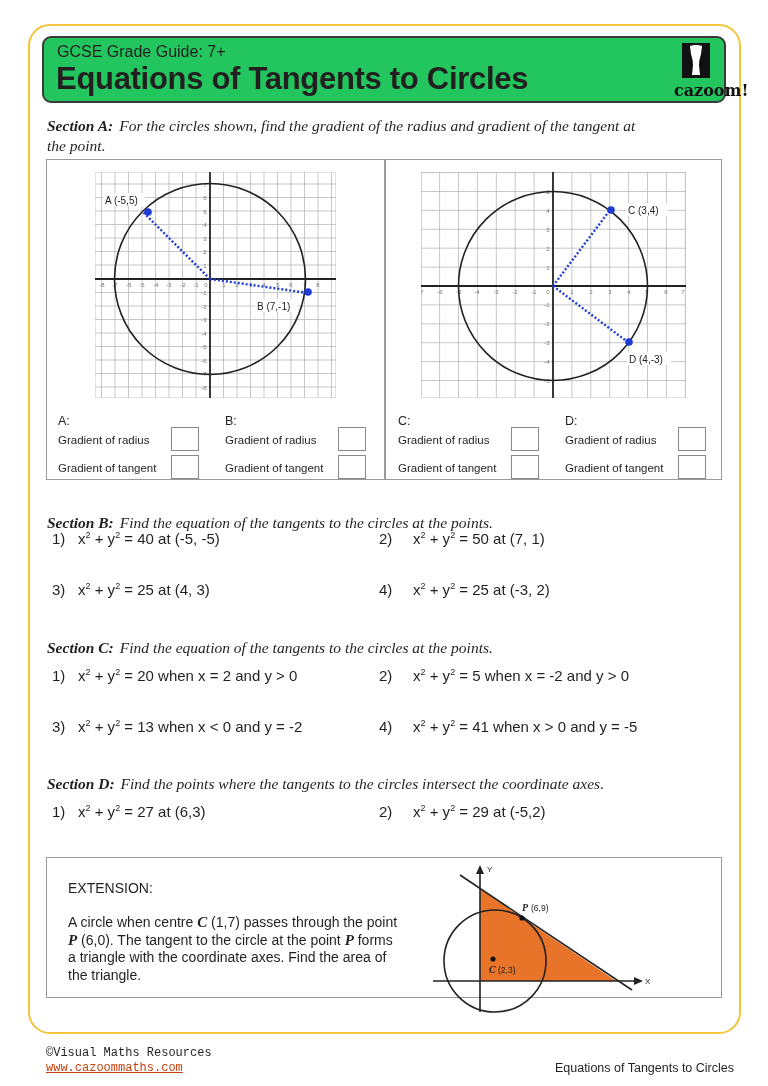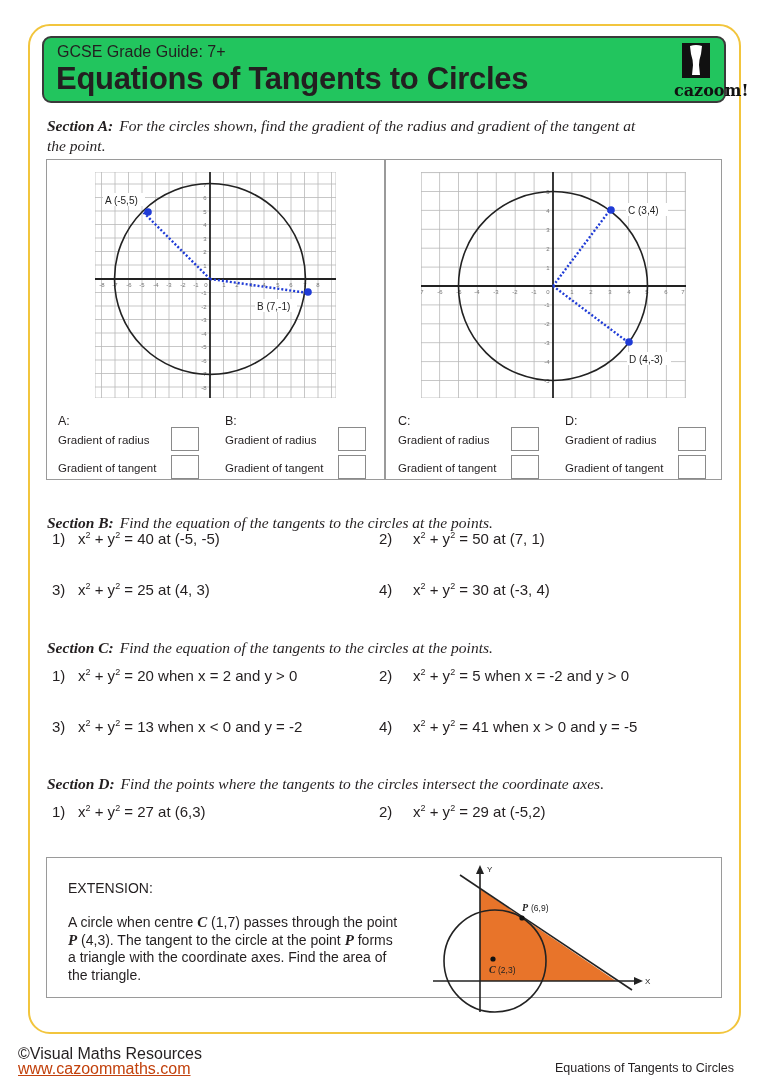--- a/index.html
+++ b/index.html
@@ -35,21 +35,21 @@
 
   .q { position: absolute; font-size: 15px; color: #231f20; white-space: nowrap; }
   .q .qnum { display: inline-block; width: 26px; }
   .q sup { font-size: 9px; vertical-align: 6px; }
 
   .ext-frame { position: absolute; left: 46px; top: 857px; width: 676px; height: 141px; border: 1.5px solid #9a9a9a; background: #fff; }
   .ext-title { position: absolute; left: 68px; top: 880px; font-size: 14px; }
   .ext-body { position: absolute; left: 68px; top: 914px; width: 330px; font-size: 14px; line-height: 17.5px; }
   .ext-body .bi { font-family: "Liberation Serif", serif; font-weight: bold; font-style: italic; font-size: 15px; }
 
-  .footer-left { position: absolute; left: 18px; top: 1046px; font-size: 16px; line-height: 15px; color: #231f20; }
+  .footer-left { position: absolute; left: 46px; top: 1046px; font-size: 12px; line-height: 15px; color: #231f20; font-family: Liberation Mono, monospace; }
   .footer-left a { color: #c2410c; text-decoration: underline; }
   .footer-right { position: absolute; right: 34px; top: 1061px; font-size: 12.5px; color: #231f20; }
 </style>
 </head>
 <body>
 
 <div class="outer-frame"></div>
 
 <div class="header">
   <div class="subtitle">GCSE Grade Guide: 7+</div>
@@ -254,39 +254,39 @@
   <div class="g-label" style="top:48px;">Gradient of tangent</div>
   <div class="g-box" style="left:113px; top:41px;"></div>
 </div>
 
 <div class="section-heading" style="top:501px;margin-top:12px;">
   <span class="sec-label">Section B:</span><span class="sec-text">Find the equation of the tangents to the circles at the points.</span>
 </div>
 <div class="q" style="left:52px; top:530px;"><span class="qnum">1)</span><span>x</span><sup>2</sup><span> + y</span><sup>2</sup><span> = 40 at (-5, -5)</span></div>
 <div class="q" style="left:379px; top:530px;"><span class="qnum" style="width:34px;">2)</span><span>x</span><sup>2</sup><span> + y</span><sup>2</sup><span> = 50 at (7, 1)</span></div>
 <div class="q" style="left:52px; top:581px;"><span class="qnum">3)</span><span>x</span><sup>2</sup><span> + y</span><sup>2</sup><span> = 25 at (4, 3)</span></div>
-<div class="q" style="left:379px; top:581px;"><span class="qnum" style="width:34px;">4)</span><span>x</span><sup>2</sup><span> + y</span><sup>2</sup><span> = 30 at (-3, 4)</span></div>
+<div class="q" style="left:379px; top:581px;"><span class="qnum" style="width:34px;">4)</span><span>x</span><sup>2</sup><span> + y</span><sup>2</sup><span> = 25 at (-3, 2)</span></div>
 
 <div class="section-heading" style="top:638px;">
   <span class="sec-label">Section C:</span><span class="sec-text">Find the equation of the tangents to the circles at the points.</span>
 </div>
 <div class="q" style="left:52px; top:667px;"><span class="qnum">1)</span><span>x</span><sup>2</sup><span> + y</span><sup>2</sup><span> = 20 when x = 2 and y &gt; 0</span></div>
 <div class="q" style="left:379px; top:667px;"><span class="qnum" style="width:34px;">2)</span><span>x</span><sup>2</sup><span> + y</span><sup>2</sup><span> = 5 when x = -2 and y &gt; 0</span></div>
 <div class="q" style="left:52px; top:718px;"><span class="qnum">3)</span><span>x</span><sup>2</sup><span> + y</span><sup>2</sup><span> = 13 when x &lt; 0 and y = -2</span></div>
 <div class="q" style="left:379px; top:718px;"><span class="qnum" style="width:34px;">4)</span><span>x</span><sup>2</sup><span> + y</span><sup>2</sup><span> = 41 when x &gt; 0 and y = -5</span></div>
 
 <div class="section-heading" style="top:774px;">
   <span class="sec-label">Section D:</span><span class="sec-text">Find the points where the tangents to the circles intersect the coordinate axes.</span>
 </div>
 <div class="q" style="left:52px; top:803px;"><span class="qnum">1)</span><span>x</span><sup>2</sup><span> + y</span><sup>2</sup><span> = 27 at (6,3)</span></div>
 <div class="q" style="left:379px; top:803px;"><span class="qnum" style="width:34px;">2)</span><span>x</span><sup>2</sup><span> + y</span><sup>2</sup><span> = 29 at (-5,2)</span></div>
 
 <div class="ext-frame"></div>
 <div class="ext-title">EXTENSION:</div>
-<div class="ext-body"><span>A circle when centre </span><span class="bi">C</span><span> (1,7) passes through the point </span><span class="bi">P</span><span> (4,3). The tangent to the circle at the point </span><span class="bi">P</span><span> forms a triangle with the coordinate axes. Find the area of the triangle.</span></div>
+<div class="ext-body"><span>A circle when centre </span><span class="bi">C</span><span> (1,7) passes through the point </span><span class="bi">P</span><span> (6,0). The tangent to the circle at the point </span><span class="bi">P</span><span> forms a triangle with the coordinate axes. Find the area of the triangle.</span></div>
 
 <svg class="graph" style="left:420px; top:858px;" width="240" height="156" viewBox="420 858 240 156">
 
   <polygon points="480,889 616,981 480,981" fill="#e8742a"></polygon>
   <circle cx="495" cy="961" r="51" fill="none" stroke="#222" stroke-width="1.6"></circle>
   <line x1="460" y1="875" x2="632" y2="990" stroke="#222" stroke-width="1.6"></line>
   <line x1="433" y1="981" x2="636" y2="981" stroke="#222" stroke-width="1.6"></line>
   <polygon points="643,981 634,977 634,985" fill="#222"></polygon>
   <line x1="480" y1="1012" x2="480" y2="872" stroke="#222" stroke-width="1.6"></line>
   <polygon points="480,865 476,874 484,874" fill="#222"></polygon>

